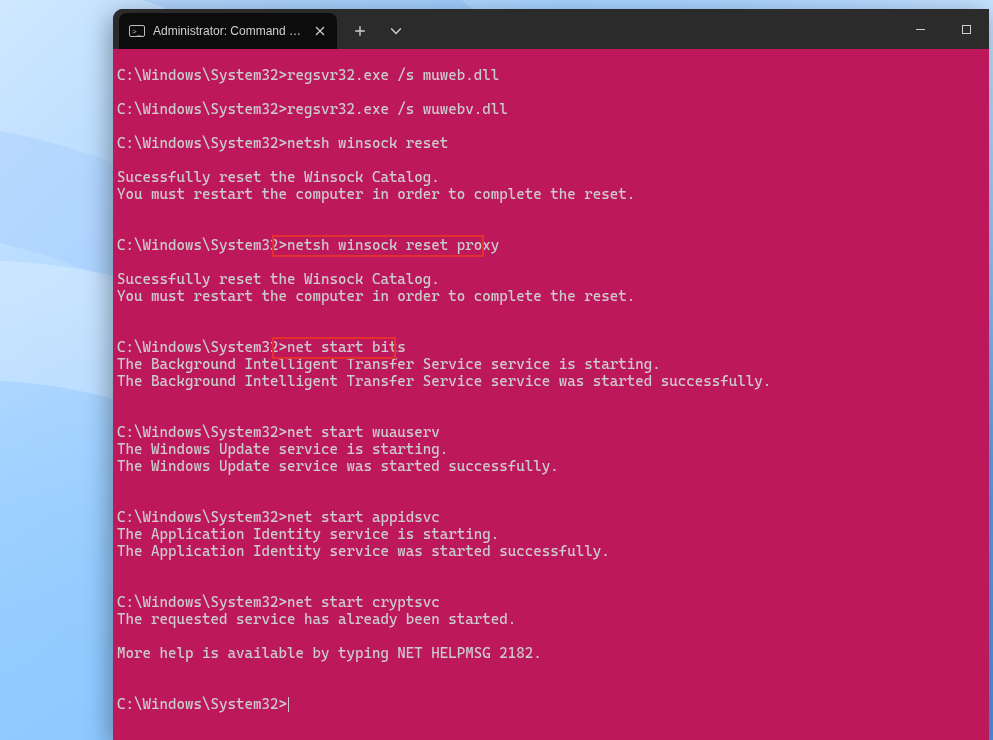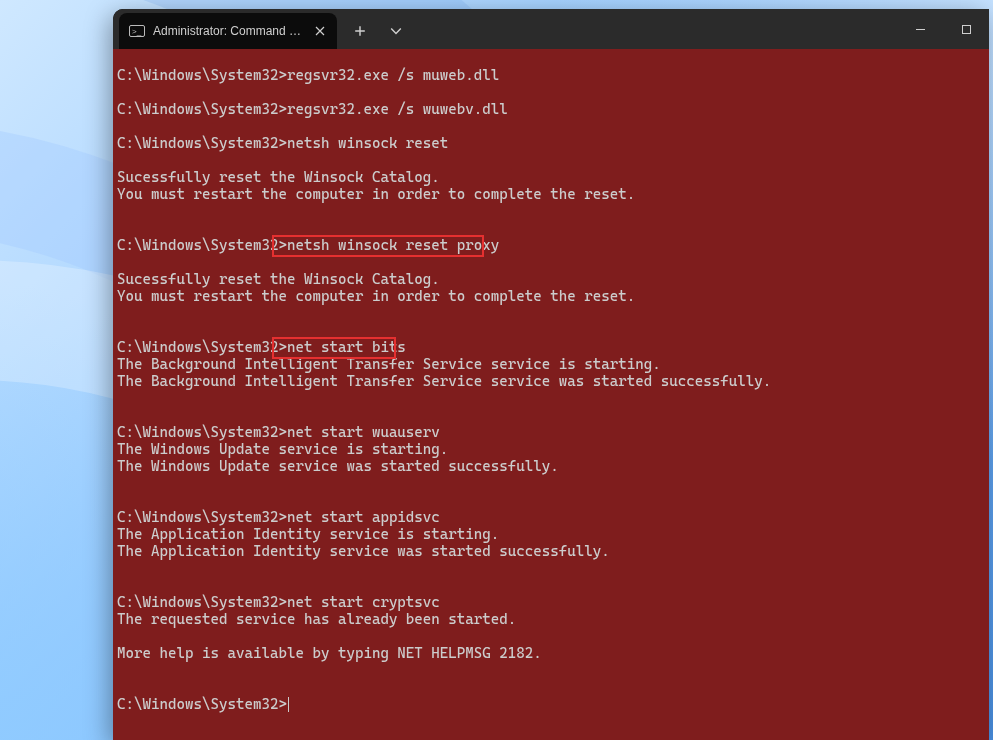--- a/index.html
+++ b/index.html
@@ -53,21 +53,21 @@
   .tab-close{width:18px;height:18px;border-radius:3px;font-size:13px;}
   .tab-actions{display:flex;align-items:center;margin-left:6px;gap:2px;margin-top:4px;}
   .new-tab,.tab-dropdown{width:34px;height:32px;font-size:16px;}
   .tab-dropdown svg{width:12px;height:12px;}
   .spacer{flex:1;}
   .win-controls{display:flex;}
   .win-btn{width:46px;height:40px;}
   .win-btn svg{width:11px;height:11px;stroke:#cfcfcf;stroke-width:1;}
   .terminal{
     position:absolute;left:0;right:0;top:40px;bottom:0;
-    background:#7f1d1d;
+    background:#be185d;
     color:#cccccc;
     font-family:Consolas,'Cascadia Mono',monospace;
     font-size:14.5px;
     line-height:17px;
     padding:18px 0 0 4px;
     white-space:pre;
     overflow:hidden;
   }
   .line{padding:0;}
   .hl{

